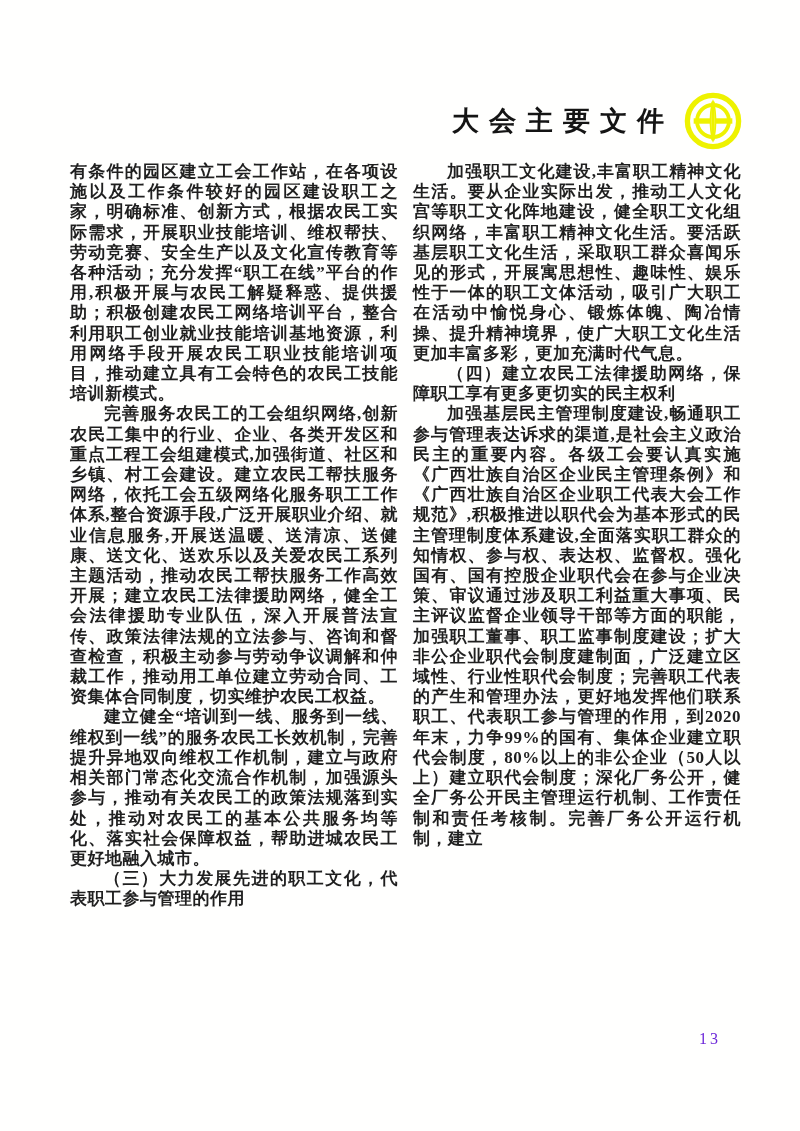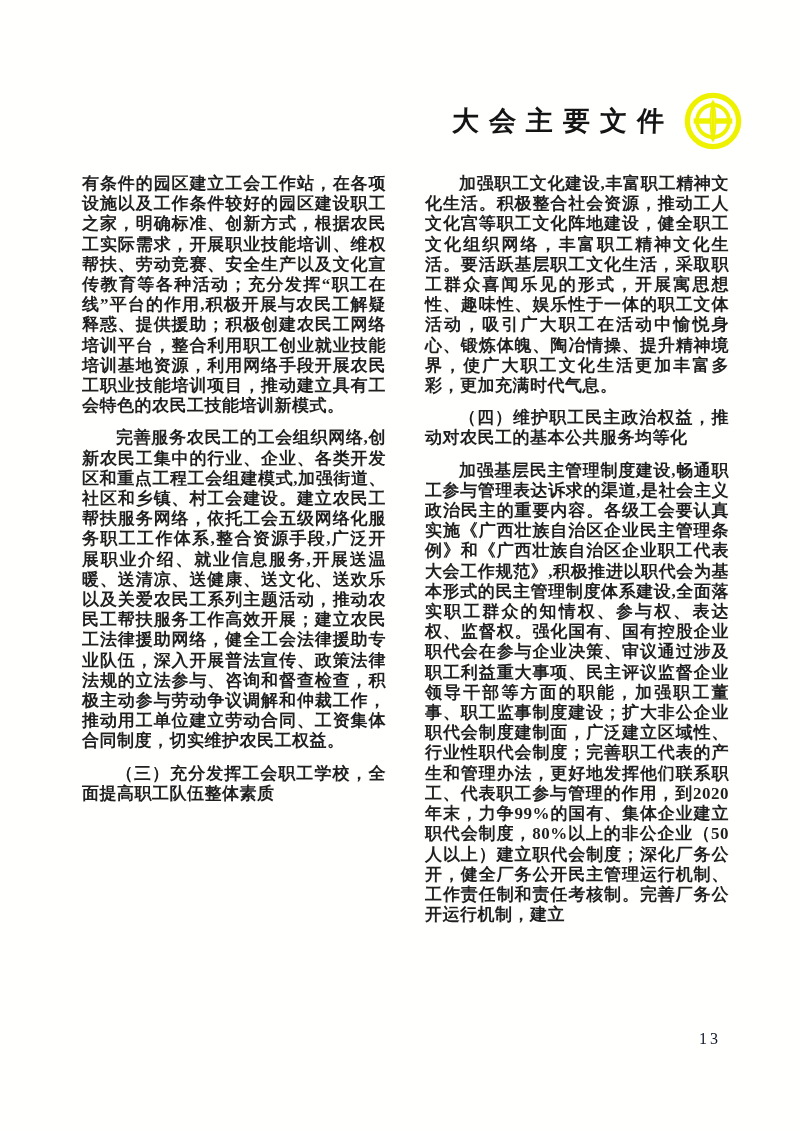--- a/index.html
+++ b/index.html
@@ -34,29 +34,29 @@
   }
   .col{
     width:328px;
     font-size:17px;
     line-height:20.2px;
     text-align:justify;
     color:#1f1f1f;
     font-weight:bold;
     letter-spacing:0.5px;
   }
-  .col p{margin:12px;padding:0;}
+  .col p{margin:0;padding:0;}
   .col p.indent{text-indent:2em;}
   .col p.heading{text-indent:2em;}
   .page-number{
     position:absolute;
     top:1030px;left:699px;
     font-size:16px;
     letter-spacing:3px;
-    color:#0f172a;
+    color:#6d28d9;
   }
 </style>
 </head>
 <body>
 
 <div class="page">
 
   <div class="header">
     <div class="header-title">大会主要文件</div>
     <div class="logo">
@@ -68,24 +68,25 @@
         <path d="M30 13 C32.4 20 32.4 40 30 47 C27.6 40 27.6 20 30 13 Z" fill="#fffffe"></path>
         <rect x="28.2" y="10" width="3.6" height="40" fill="#eef200"></rect>
       </svg>
     </div>
   </div>
 
   <div class="body-columns">
     <div class="col">
         <p class="">有条件的园区建立工会工作站，在各项设施以及工作条件较好的园区建设职工之家，明确标准、创新方式，根据农民工实际需求，开展职业技能培训、维权帮扶、劳动竞赛、安全生产以及文化宣传教育等各种活动；充分发挥“职工在线”平台的作用,积极开展与农民工解疑释惑、提供援助；积极创建农民工网络培训平台，整合利用职工创业就业技能培训基地资源，利用网络手段开展农民工职业技能培训项目，推动建立具有工会特色的农民工技能培训新模式。</p>
         <p class="indent">完善服务农民工的工会组织网络,创新农民工集中的行业、企业、各类开发区和重点工程工会组建模式,加强街道、社区和乡镇、村工会建设。建立农民工帮扶服务网络，依托工会五级网络化服务职工工作体系,整合资源手段,广泛开展职业介绍、就业信息服务,开展送温暖、送清凉、送健康、送文化、送欢乐以及关爱农民工系列主题活动，推动农民工帮扶服务工作高效开展；建立农民工法律援助网络，健全工会法律援助专业队伍，深入开展普法宣传、政策法律法规的立法参与、咨询和督查检查，积极主动参与劳动争议调解和仲裁工作，推动用工单位建立劳动合同、工资集体合同制度，切实维护农民工权益。</p>
-        <p class="indent heading">（三）充分发挥工会职工学校，全面提高职工队伍整体素质</p>
+        <p class="indent">建立健全“培训到一线、服务到一线、维权到一线”的服务农民工长效机制，完善提升异地双向维权工作机制，建立与政府相关部门常态化交流合作机制，加强源头参与，推动有关农民工的政策法规落到实处，推动对农民工的基本公共服务均等化、落实社会保障权益，帮助进城农民工更好地融入城市。</p>
+        <p class="indent heading">（三）大力发展先进的职工文化，代表职工参与管理的作用</p>
       </div>
     <div class="col">
-        <p class="indent">加强职工文化建设,丰富职工精神文化生活。积极整合社会资源，推动工人文化宫等职工文化阵地建设，健全职工文化组织网络，丰富职工精神文化生活。要活跃基层职工文化生活，采取职工群众喜闻乐见的形式，开展寓思想性、趣味性、娱乐性于一体的职工文体活动，吸引广大职工在活动中愉悦身心、锻炼体魄、陶冶情操、提升精神境界，使广大职工文化生活更加丰富多彩，更加充满时代气息。</p>
-        <p class="indent heading">（四）维护职工民主政治权益，推动对农民工的基本公共服务均等化</p>
+        <p class="indent">加强职工文化建设,丰富职工精神文化生活。要从企业实际出发，推动工人文化宫等职工文化阵地建设，健全职工文化组织网络，丰富职工精神文化生活。要活跃基层职工文化生活，采取职工群众喜闻乐见的形式，开展寓思想性、趣味性、娱乐性于一体的职工文体活动，吸引广大职工在活动中愉悦身心、锻炼体魄、陶冶情操、提升精神境界，使广大职工文化生活更加丰富多彩，更加充满时代气息。</p>
+        <p class="indent heading">（四）建立农民工法律援助网络，保障职工享有更多更切实的民主权利</p>
         <p class="indent">加强基层民主管理制度建设,畅通职工参与管理表达诉求的渠道,是社会主义政治民主的重要内容。各级工会要认真实施《广西壮族自治区企业民主管理条例》和《广西壮族自治区企业职工代表大会工作规范》,积极推进以职代会为基本形式的民主管理制度体系建设,全面落实职工群众的知情权、参与权、表达权、监督权。强化国有、国有控股企业职代会在参与企业决策、审议通过涉及职工利益重大事项、民主评议监督企业领导干部等方面的职能，加强职工董事、职工监事制度建设；扩大非公企业职代会制度建制面，广泛建立区域性、行业性职代会制度；完善职工代表的产生和管理办法，更好地发挥他们联系职工、代表职工参与管理的作用，到2020年末，力争99%的国有、集体企业建立职代会制度，80%以上的非公企业（50人以上）建立职代会制度；深化厂务公开，健全厂务公开民主管理运行机制、工作责任制和责任考核制。完善厂务公开运行机制，建立</p>
       </div>
   </div>
 
   <div class="page-number">13</div>
 
 </div>
 
 </body></html>

